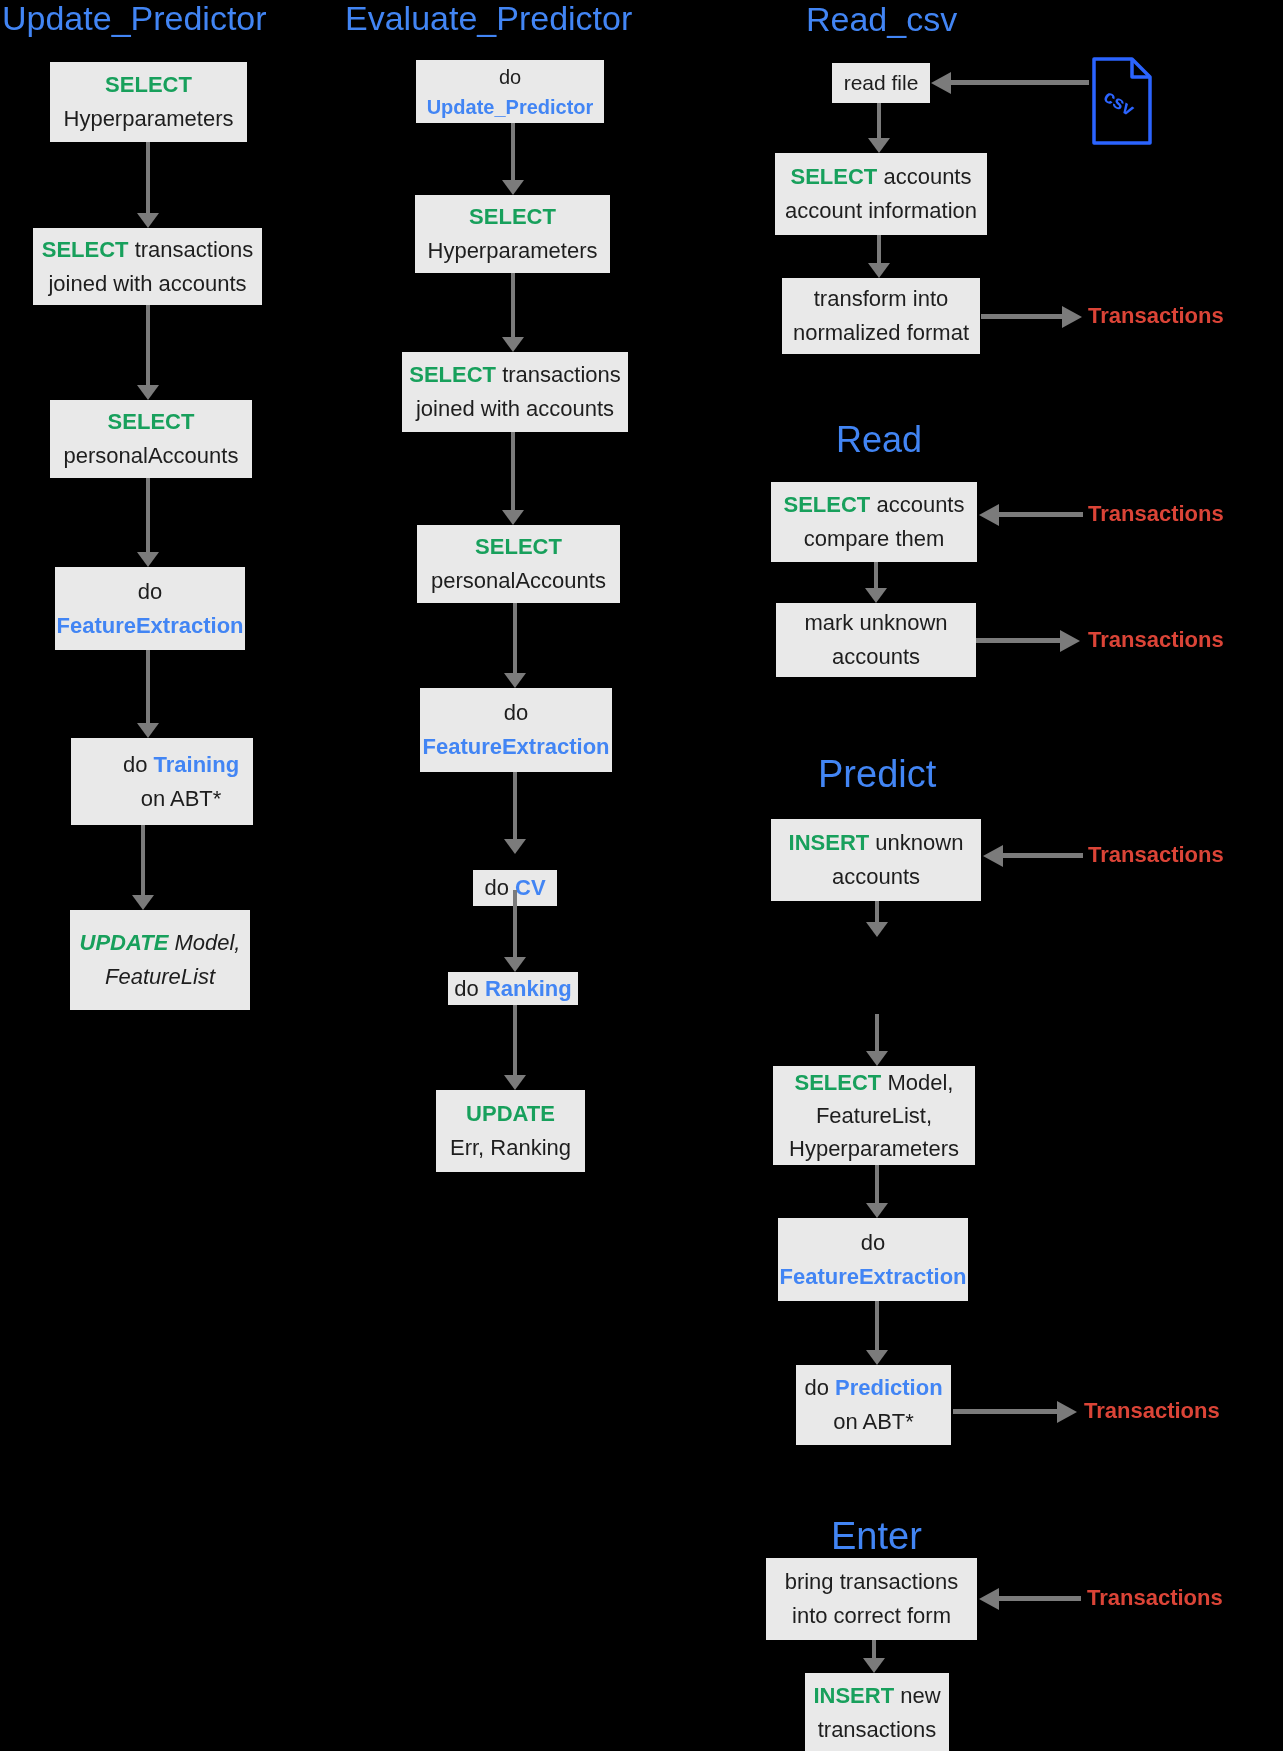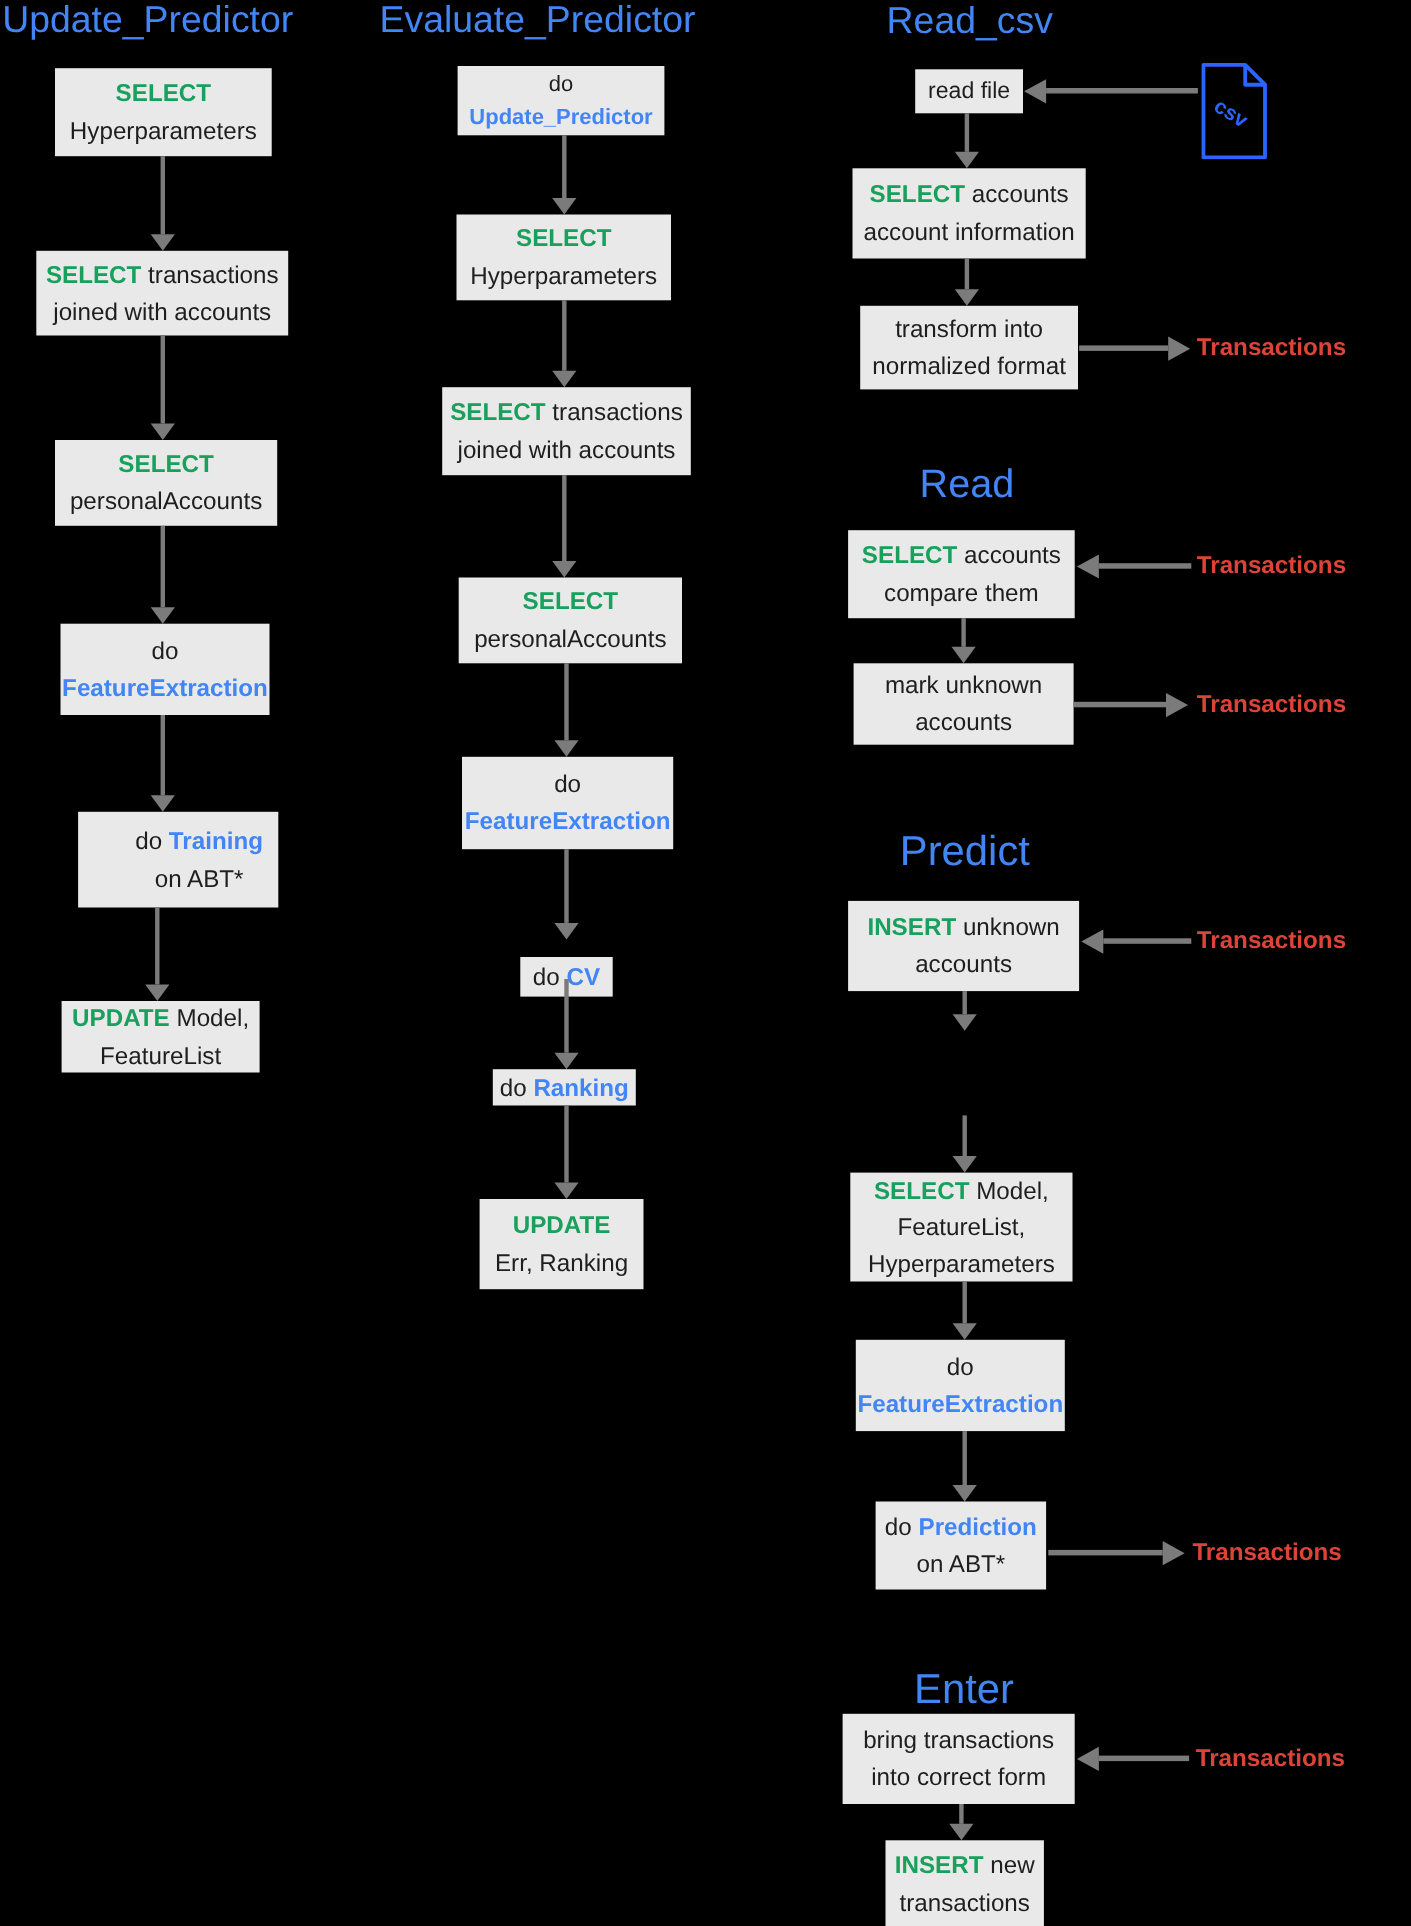--- a/index.html
+++ b/index.html
@@ -118,21 +118,21 @@
     <div><span class="link">FeatureExtraction</span></div>
   </div>
   <div class="arrow-v" style="left:146px;top:650px;height:73px;"></div>
 
   <div class="box" style="left:71px;top:738px;width:144px;height:87px;padding-left:38px;">
     <div><span>do </span><span class="link">Training</span></div>
     <div><span>on ABT*</span></div>
   </div>
   <div class="arrow-v" style="left:141px;top:825px;height:70px;"></div>
 
-  <div class="box" style="left:56px;top:910px;width:180px;height:65px;">
+  <div class="box" style="left:70px;top:910px;width:180px;height:100px;font-style:italic;">
     <div><span class="kw">UPDATE</span><span> Model,</span></div>
     <div><span>FeatureList</span></div>
   </div>
 
   <div class="title" style="left:345px;top:0px;">Evaluate_Predictor</div>
 
   <div class="box small" style="left:416px;top:60px;width:188px;height:63px;font-size:20px;">
     <div><span>do</span></div>
     <div><span class="link">Update_Predictor</span></div>
   </div>

